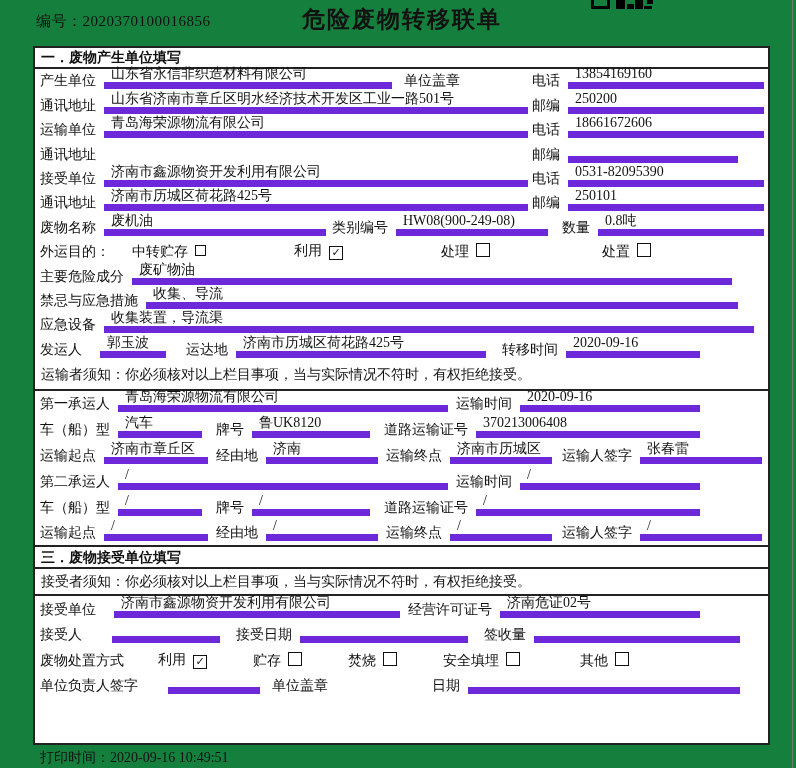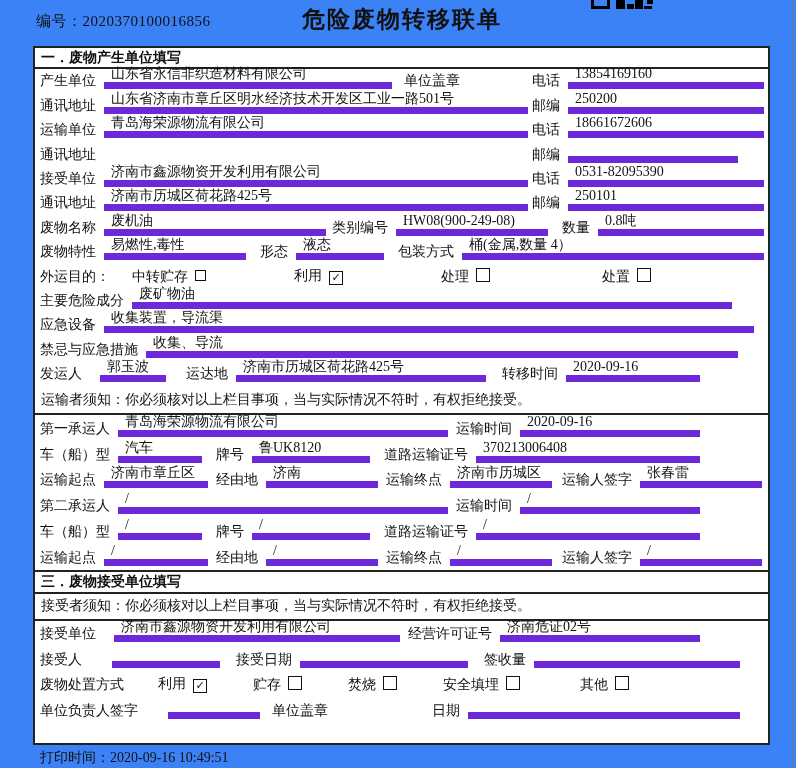--- a/index.html
+++ b/index.html
@@ -1,16 +1,16 @@
 <!DOCTYPE html>
 <html><head>
 <meta charset="utf-8">
 <style>
   html,body{margin:0;padding:0;background:#fff;}
-  .page{position:relative;width:796px;height:768px;background:#3b82f6;overflow:hidden;
+  .page{position:relative;width:796px;height:768px;background:#15803d;overflow:hidden;
         font-family:"Liberation Serif","DejaVu Serif",serif;color:#111;font-size:14px;}
   .right-edge{position:absolute;left:792px;top:0;width:1px;height:768px;background:#777;}
   
   .doc-header{position:absolute;left:0;top:0;width:796px;height:46px;}
   .serial{position:absolute;left:36px;top:12px;font-size:15px;letter-spacing:.5px;}
   .doc-title{position:absolute;left:4px;top:4px;width:100%;text-align:center;
              font-family:"Liberation Sans","DejaVu Sans",sans-serif;
              font-weight:bold;font-size:23px;letter-spacing:2px;}
   .qr{position:absolute;left:590px;top:0;}
   
@@ -103,50 +103,42 @@
 
     <div class="row" style="height:24.4px">
       <span class="lb">废物名称</span>
       <span class="uv" style="width:222px">废机油</span>
       <span class="lb" style="margin-left:6px">类别编号</span>
       <span class="uv" style="width:152px">HW08(900-249-08)</span>
       <span class="lb" style="margin-left:14px">数量</span>
       <span class="uv fx">0.8吨</span>
     </div>
 
-    <div class="row" style="height:24.4px">
-      <span class="lb">废物特性</span>
-      <span class="uv" style="width:142px">易燃性,毒性</span>
-      <span class="lb" style="margin-left:14px">形态</span>
-      <span class="uv" style="width:88px">液态</span>
-      <span class="lb" style="margin-left:14px">包装方式</span>
-      <span class="uv fx">桶(金属,数量 4）</span>
-    </div>
 
     <div class="row" style="height:24.4px">
       <span class="lb">外运目的：</span>
       <span class="cbi" style="margin-left:14px"><span>中转贮存</span><span class="cb sm"></span></span>
       <span class="cbi" style="margin-left:88px"><span>利用</span><span class="cb">✓</span></span>
       <span class="cbi" style="margin-left:98px"><span>处理</span><span class="cb"></span></span>
       <span class="cbi" style="margin-left:112px"><span>处置</span><span class="cb"></span></span>
     </div>
 
     <div class="row" style="height:24.4px">
       <span class="lb">主要危险成分</span>
       <span class="uv fx" style="margin-right:32px">废矿物油</span>
     </div>
 
     <div class="row" style="height:24.4px">
+      <span class="lb">禁忌与应急措施</span>
+      <span class="uv fx" style="margin-right:26px">收集、导流</span>
+    </div>
+
+    <div class="row" style="height:24.4px">
       <span class="lb">应急设备</span>
       <span class="uv fx" style="margin-right:10px">收集装置，导流渠</span>
-    </div>
-
-    <div class="row" style="height:24.4px">
-      <span class="lb">禁忌与应急措施</span>
-      <span class="uv fx" style="margin-right:26px">收集、导流</span>
     </div>
 
     <div class="row" style="height:24.4px">
       <span class="lb">发运人</span>
       <span class="uv" style="width:66px;margin-left:10px">郭玉波</span>
       <span class="lb" style="margin-left:20px">运达地</span>
       <span class="uv" style="width:250px">济南市历城区荷花路425号</span>
       <span class="lb" style="margin-left:16px">转移时间</span>
       <span class="uv fx" style="margin-right:64px">2020-09-16</span>
     </div>

